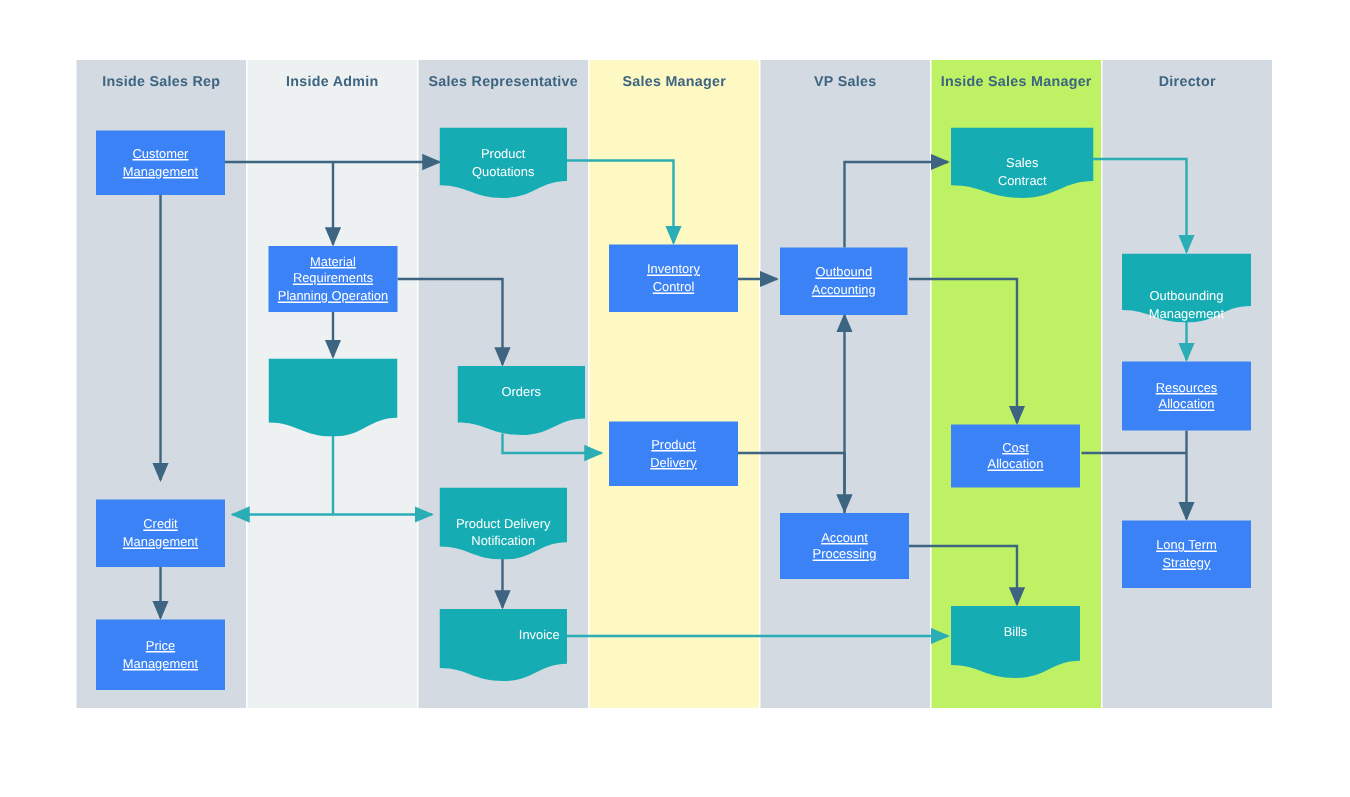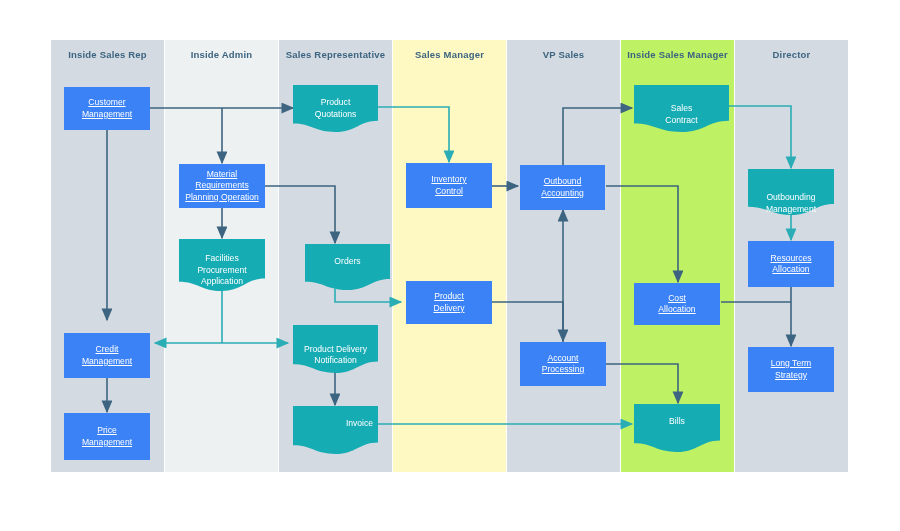--- a/index.html
+++ b/index.html
@@ -113,21 +113,20 @@
       <div class="node proc" style="left: 64px; top: 413px; width: 86px; height: 47px; color: rgb(255, 255, 255);">
         <div class="lbl">Price<br>Management</div>
       </div>
       <div class="node proc" style="left: 179px; top: 164px; width: 86px; height: 44px; color: rgb(255, 255, 255);">
         <div class="lbl">Material Requirements<br>Planning Operation</div>
       </div>
       <div class="node doc" style="left: 179px; top: 239px; width: 86px; height: 52px; color: rgb(255, 255, 255); align-items: flex-start; padding-top: 14px; box-sizing: border-box;">
         <svg viewBox="0 0 100 100" preserveAspectRatio="none">
           <path d="M0,0 L100,0 L100,76 C78,76 74,100 50,100 C26,100 22,82 0,82 Z" fill="#16acb4"></path>
         </svg>
-        <div class="lbl">Facilities<br>Procurement<br>Application</div>
       </div>
       <div class="node doc" style="left: 293px; top: 85px; width: 85px; height: 47px; color: rgb(255, 255, 255); align-items: flex-start; padding-top: 12px; box-sizing: border-box;">
         <svg viewBox="0 0 100 100" preserveAspectRatio="none">
           <path d="M0,0 L100,0 L100,76 C78,76 74,100 50,100 C26,100 22,82 0,82 Z" fill="#16acb4"></path>
         </svg>
         <div class="lbl">Product<br>Quotations</div>
       </div>
       <div class="node doc" style="left: 293px; top: 244px; width: 85px; height: 46px; color: rgb(255, 255, 255); align-items: flex-start; padding-top: 12px; box-sizing: border-box; margin-left: 12px;">
         <svg viewBox="0 0 100 100" preserveAspectRatio="none">
           <path d="M0,0 L100,0 L100,76 C78,76 74,100 50,100 C26,100 22,82 0,82 Z" fill="#16acb4"></path>

